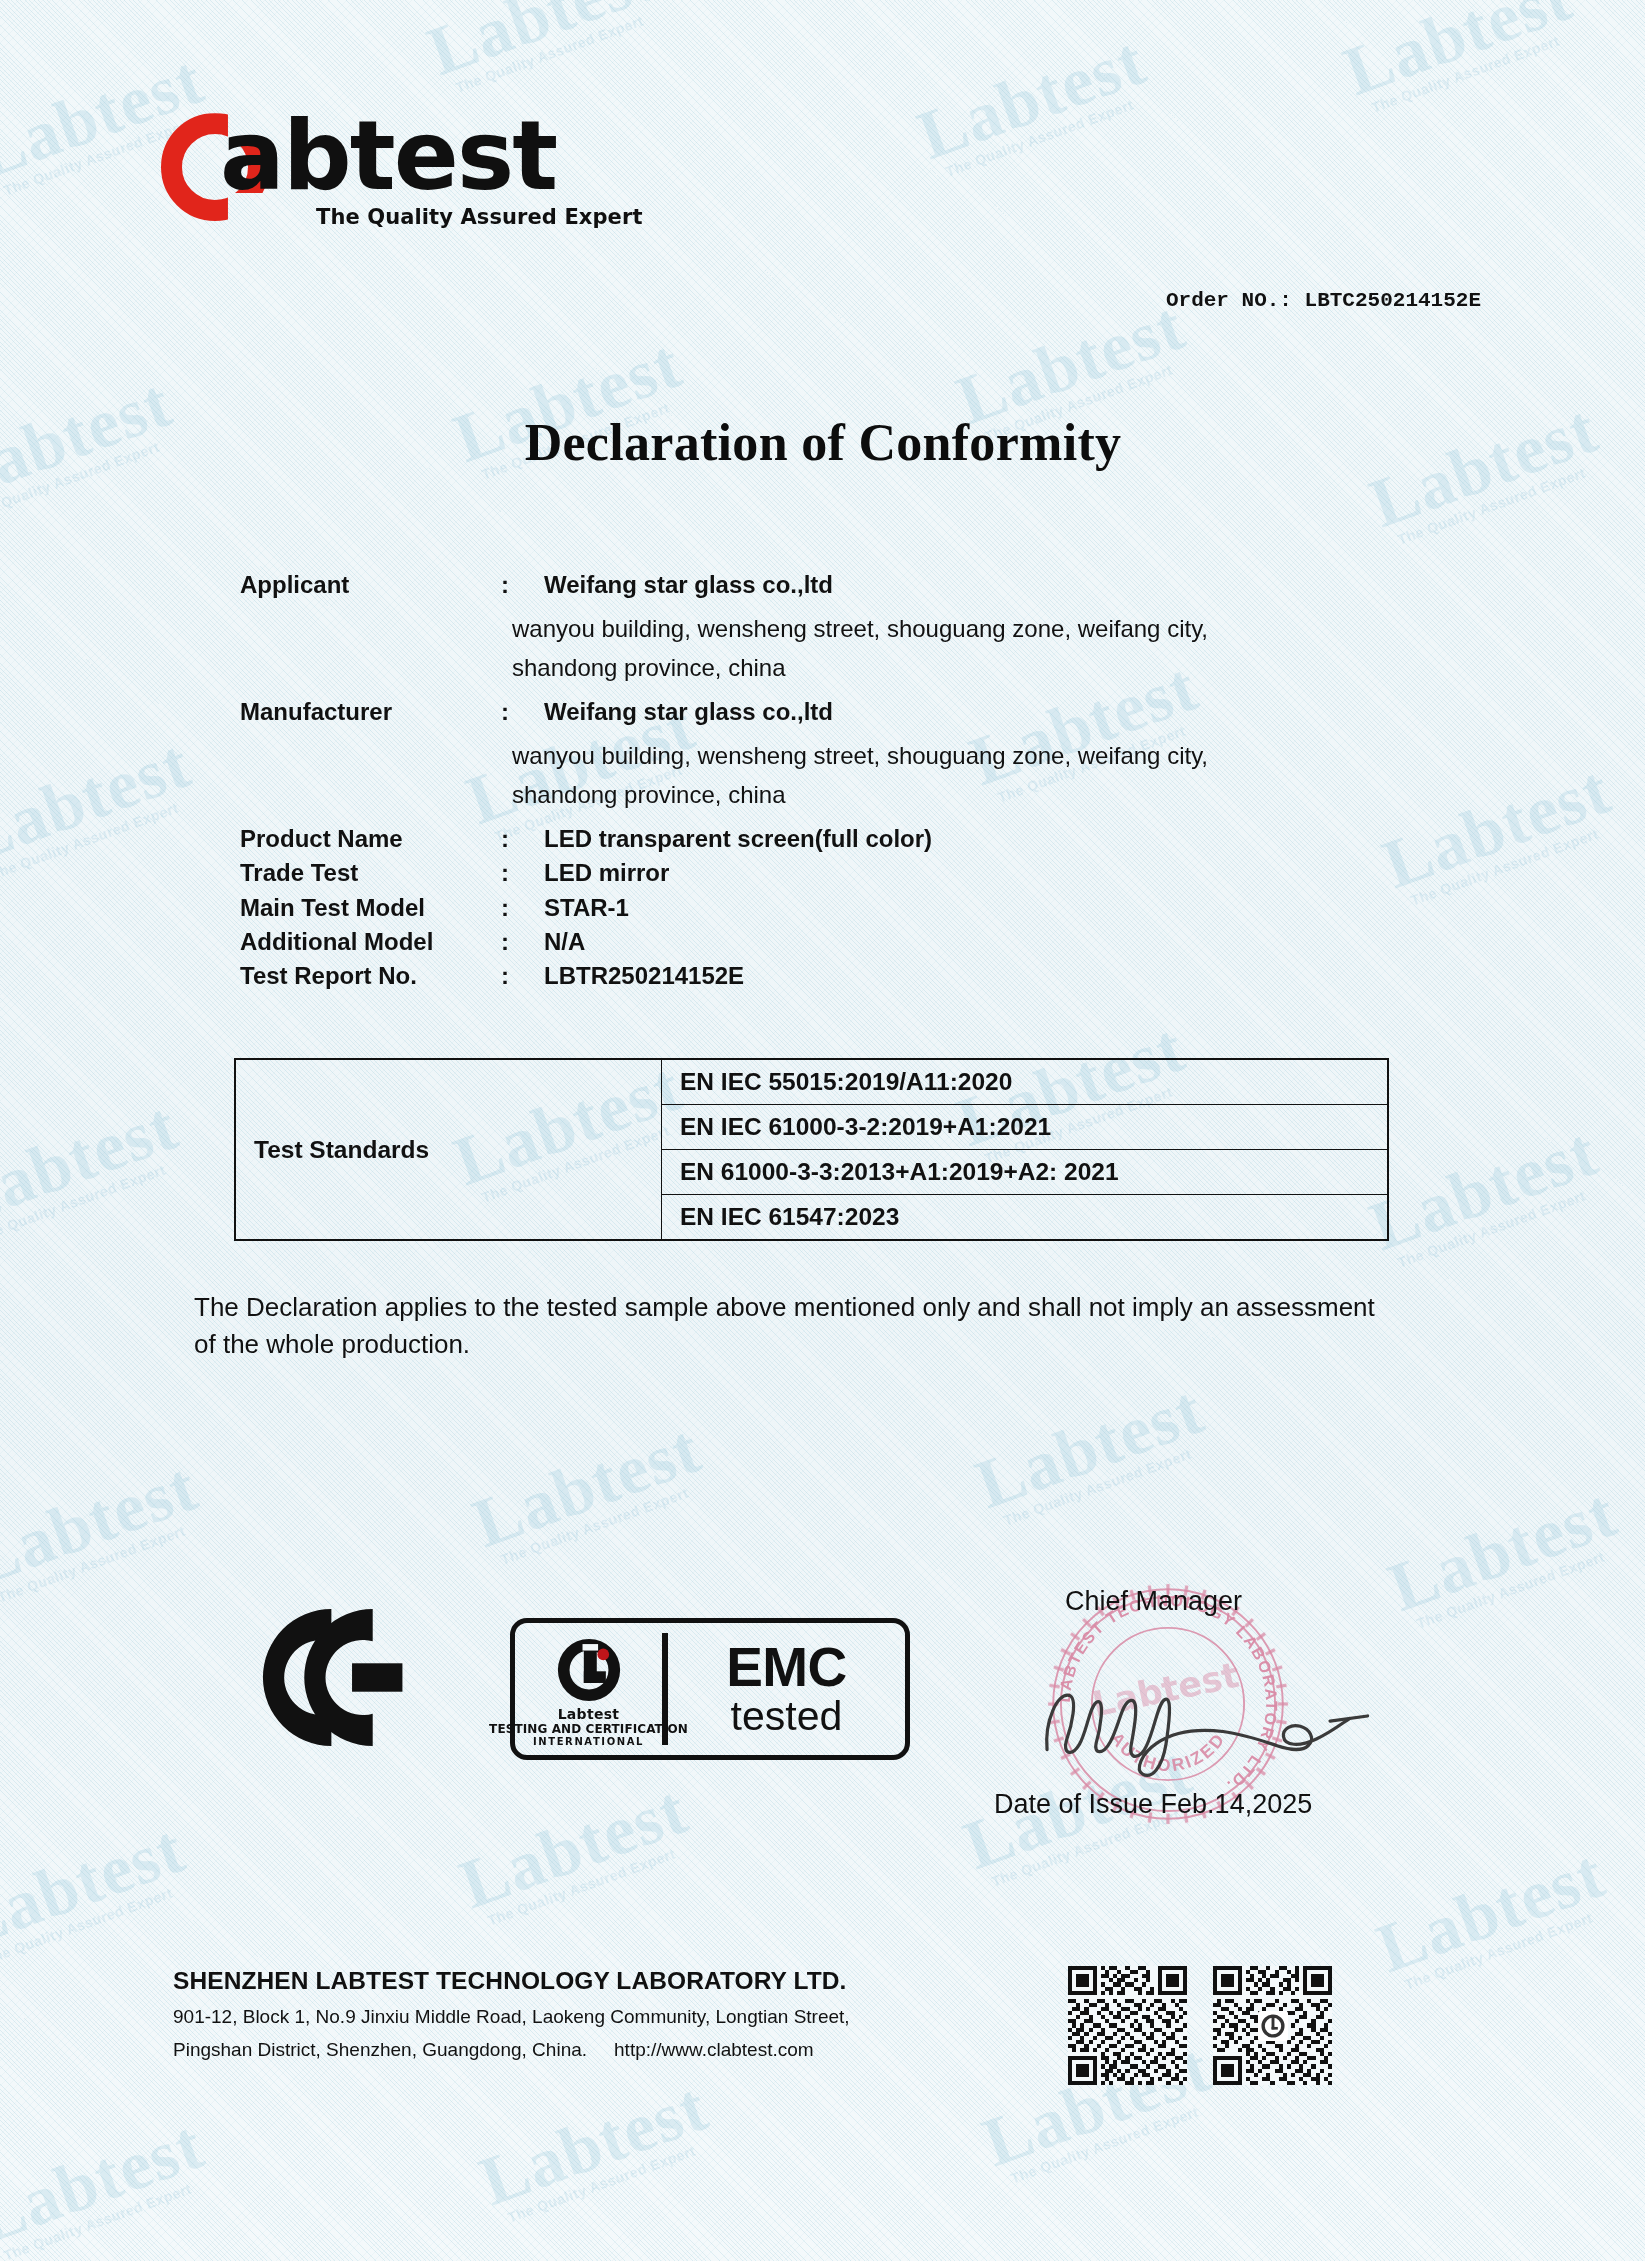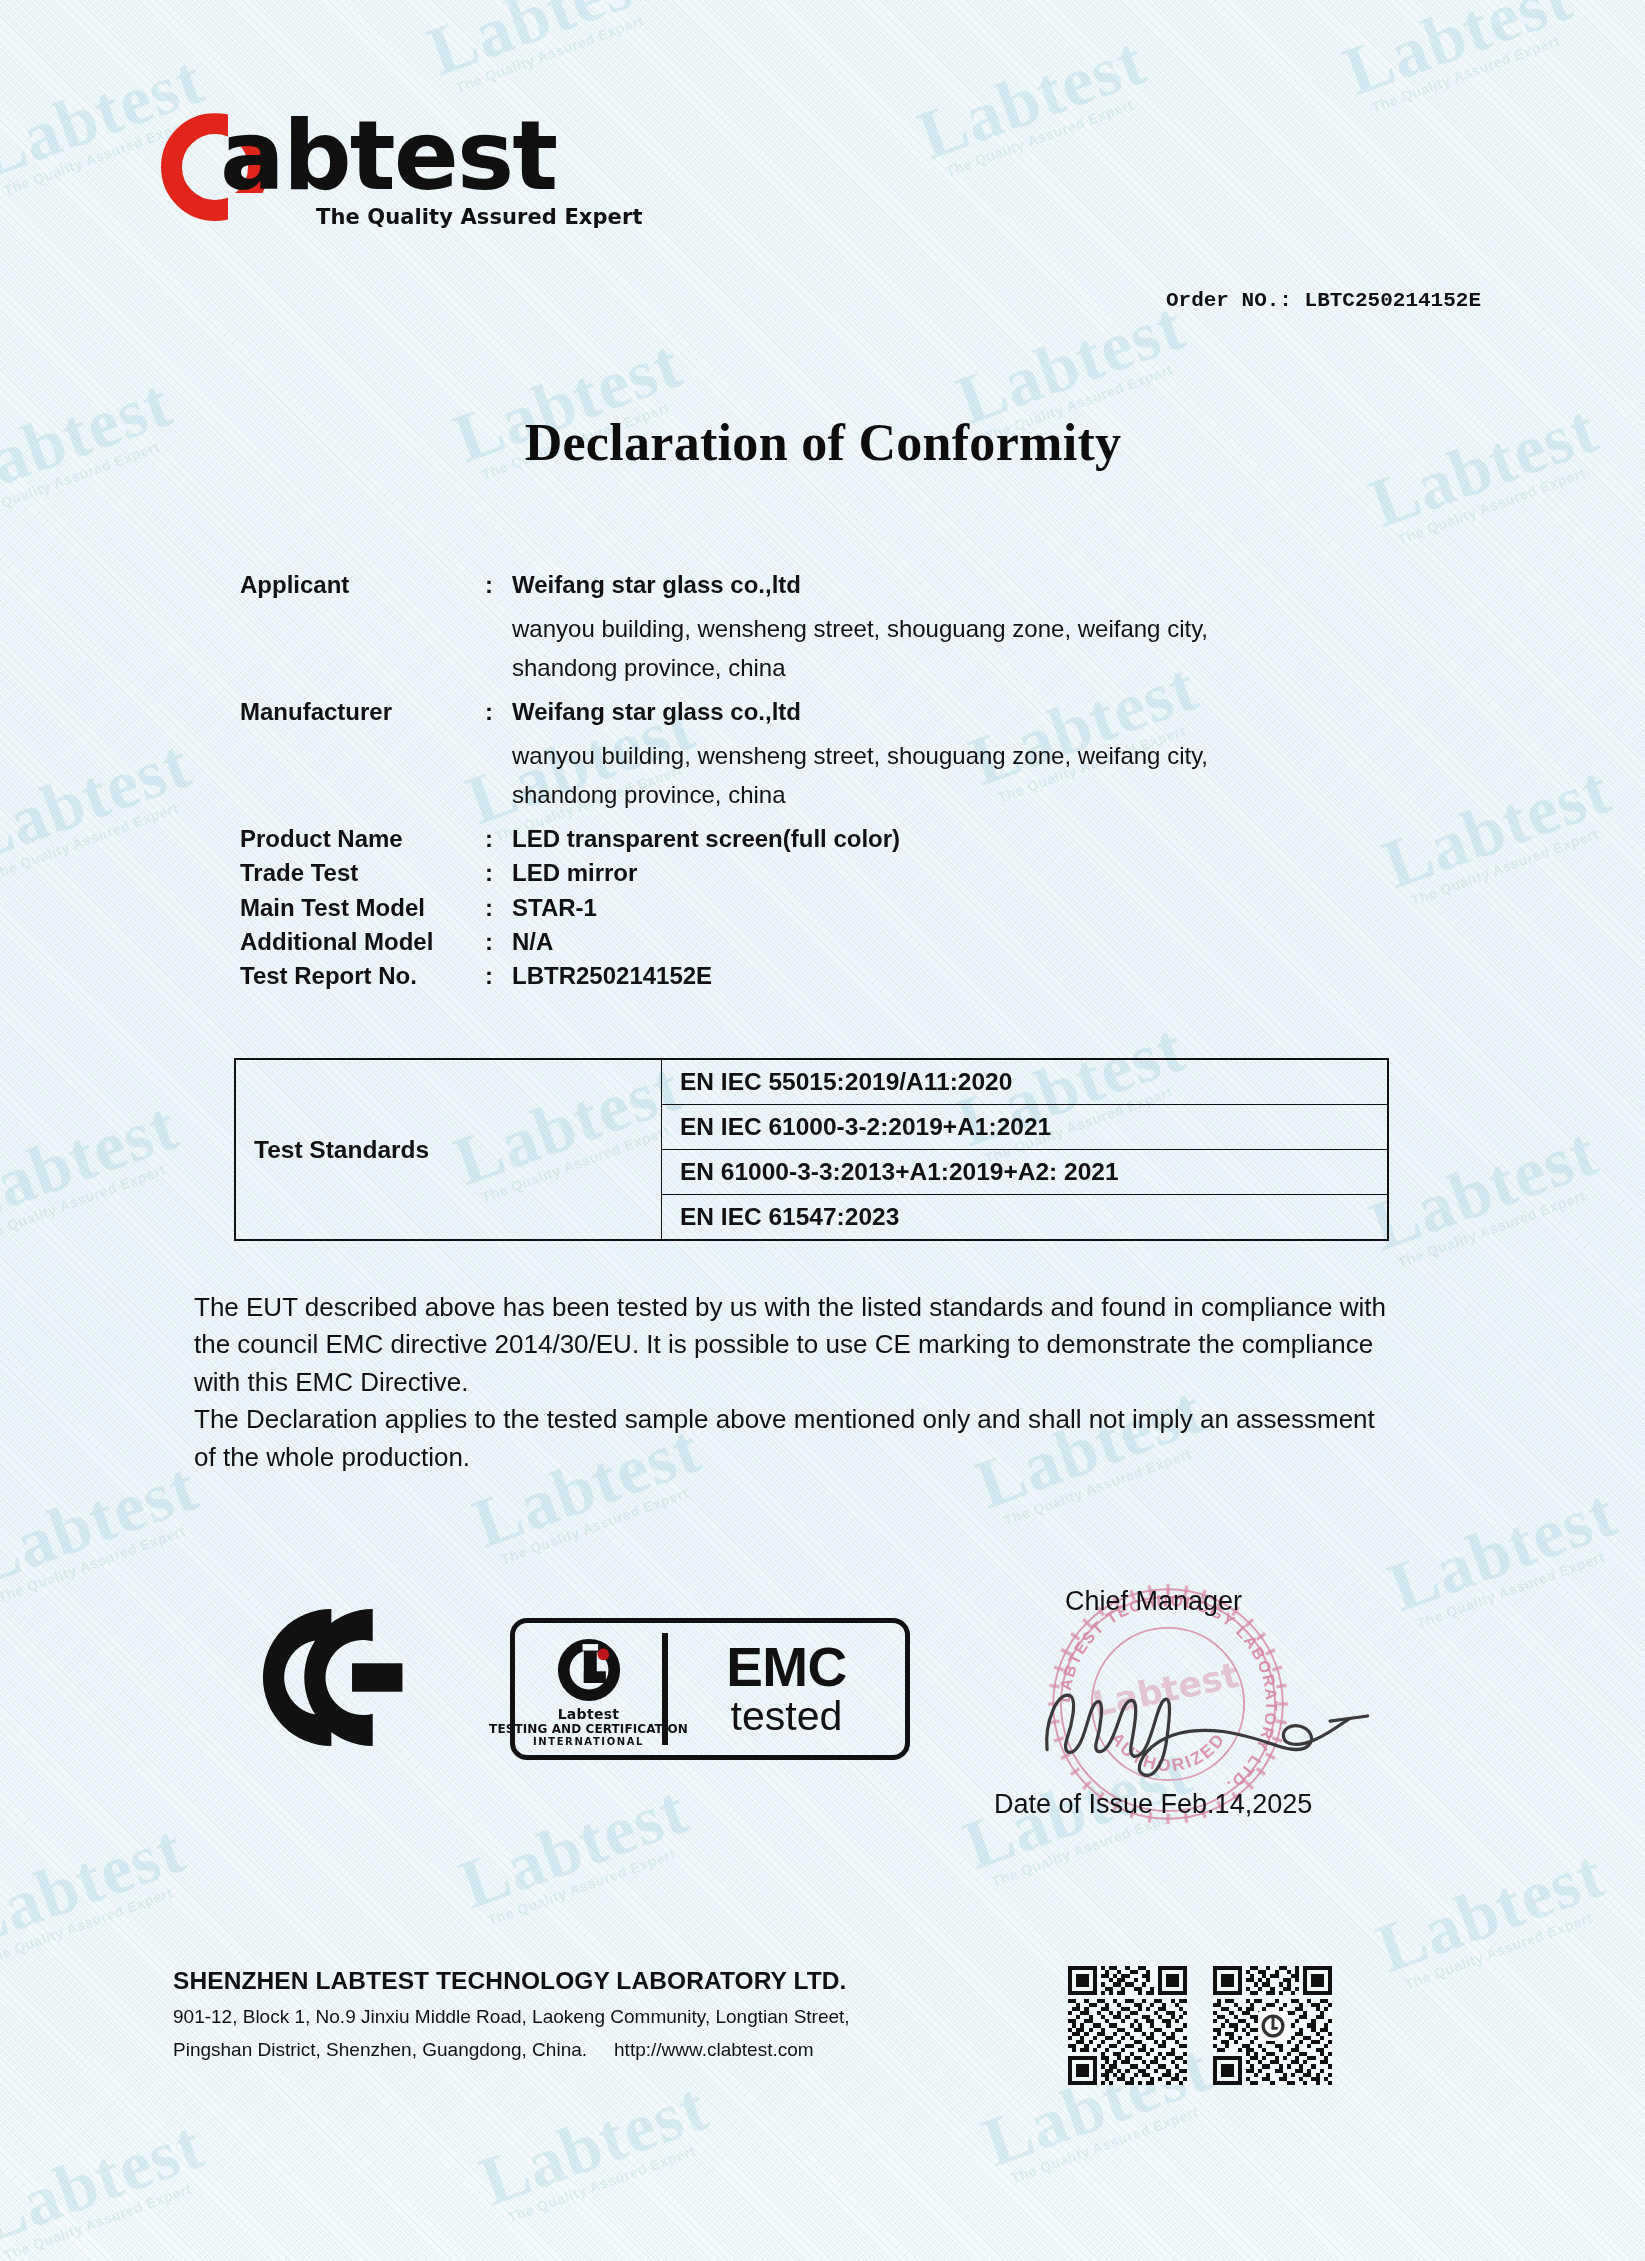--- a/index.html
+++ b/index.html
@@ -120,21 +120,21 @@
   }
 
   
   .info-block {
     position: absolute;
     left: 240px;
     top: 568px;
     width: 1162px;
     font-size: 24px;
   }
-  .info-row { display: flex; align-items: flex-end; }
+  .info-row { display: flex; align-items: flex-end; gap: 16px; }
   .info-label {
     width: 245px;
     flex: 0 0 245px;
     font-weight: bold;
     color: #111;
     line-height: 1.42;
   }
   .info-colon {
     width: 27px;
     flex: 0 0 27px;
@@ -491,21 +491,20 @@
           <td class="std-value-cell">EN 61000-3-3:2013+A1:2019+A2: 2021</td>
         </tr>
         <tr>
           <td class="std-value-cell">EN IEC 61547:2023</td>
         </tr>
       </tbody>
         </table>
     </div>
 
     <div class="body-text">
-      <p>The EUT described above has been tested by us with the listed standards and found in compliance with the council EMC directive 2014/30/EU. It is possible to use CE marking to demonstrate the compliance with this EMC Directive.</p>
       <p>The Declaration applies to the tested sample above mentioned only and shall not imply an assessment of the whole production.</p>
     </div>
 
     <div class="ce-mark">
       <svg width="207" height="155" viewBox="0 0 320 240">
         <path d="M118 14 A106 106 0 1 0 118 226 L118 176 A58 58 0 1 1 118 64 Z" fill="#111"></path>
         <path d="M300 14 A106 106 0 1 0 300 226 L300 176 A58 58 0 1 1 300 64 Z" fill="#111" transform="translate(-118,0)"></path>
         <rect x="150" y="98" width="78" height="44" fill="#111"></rect>
       </svg>
     </div>

